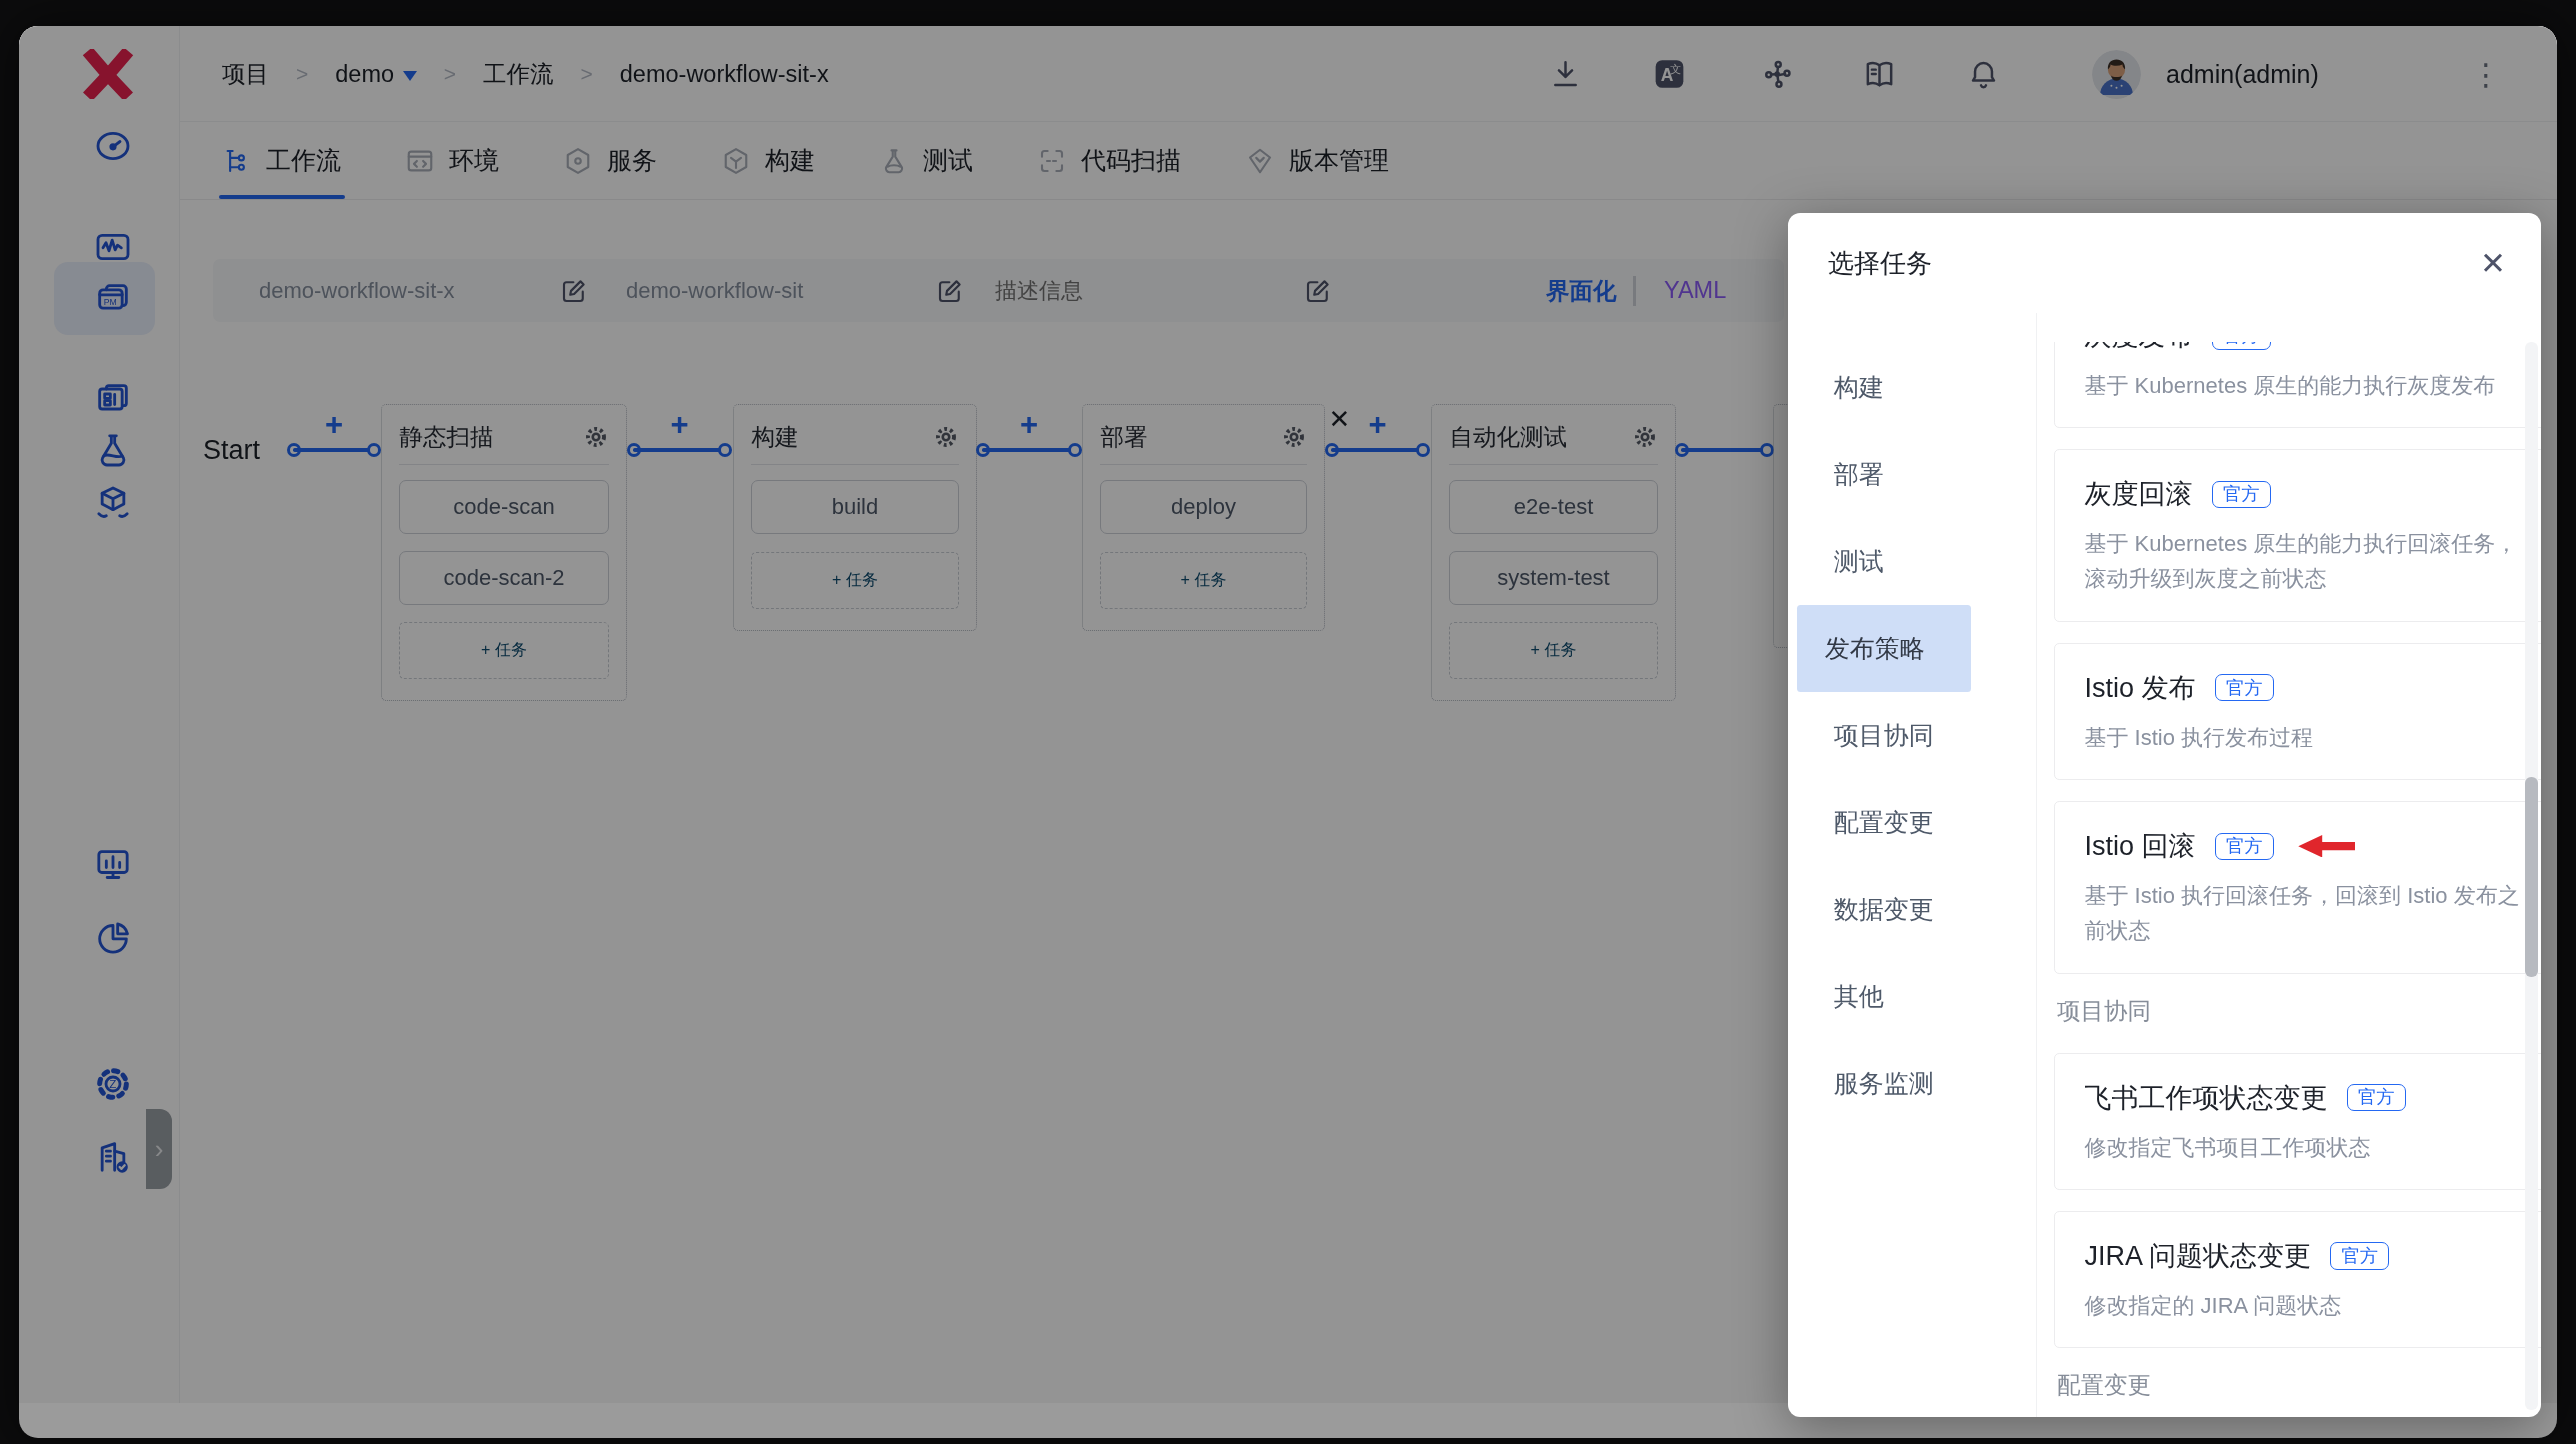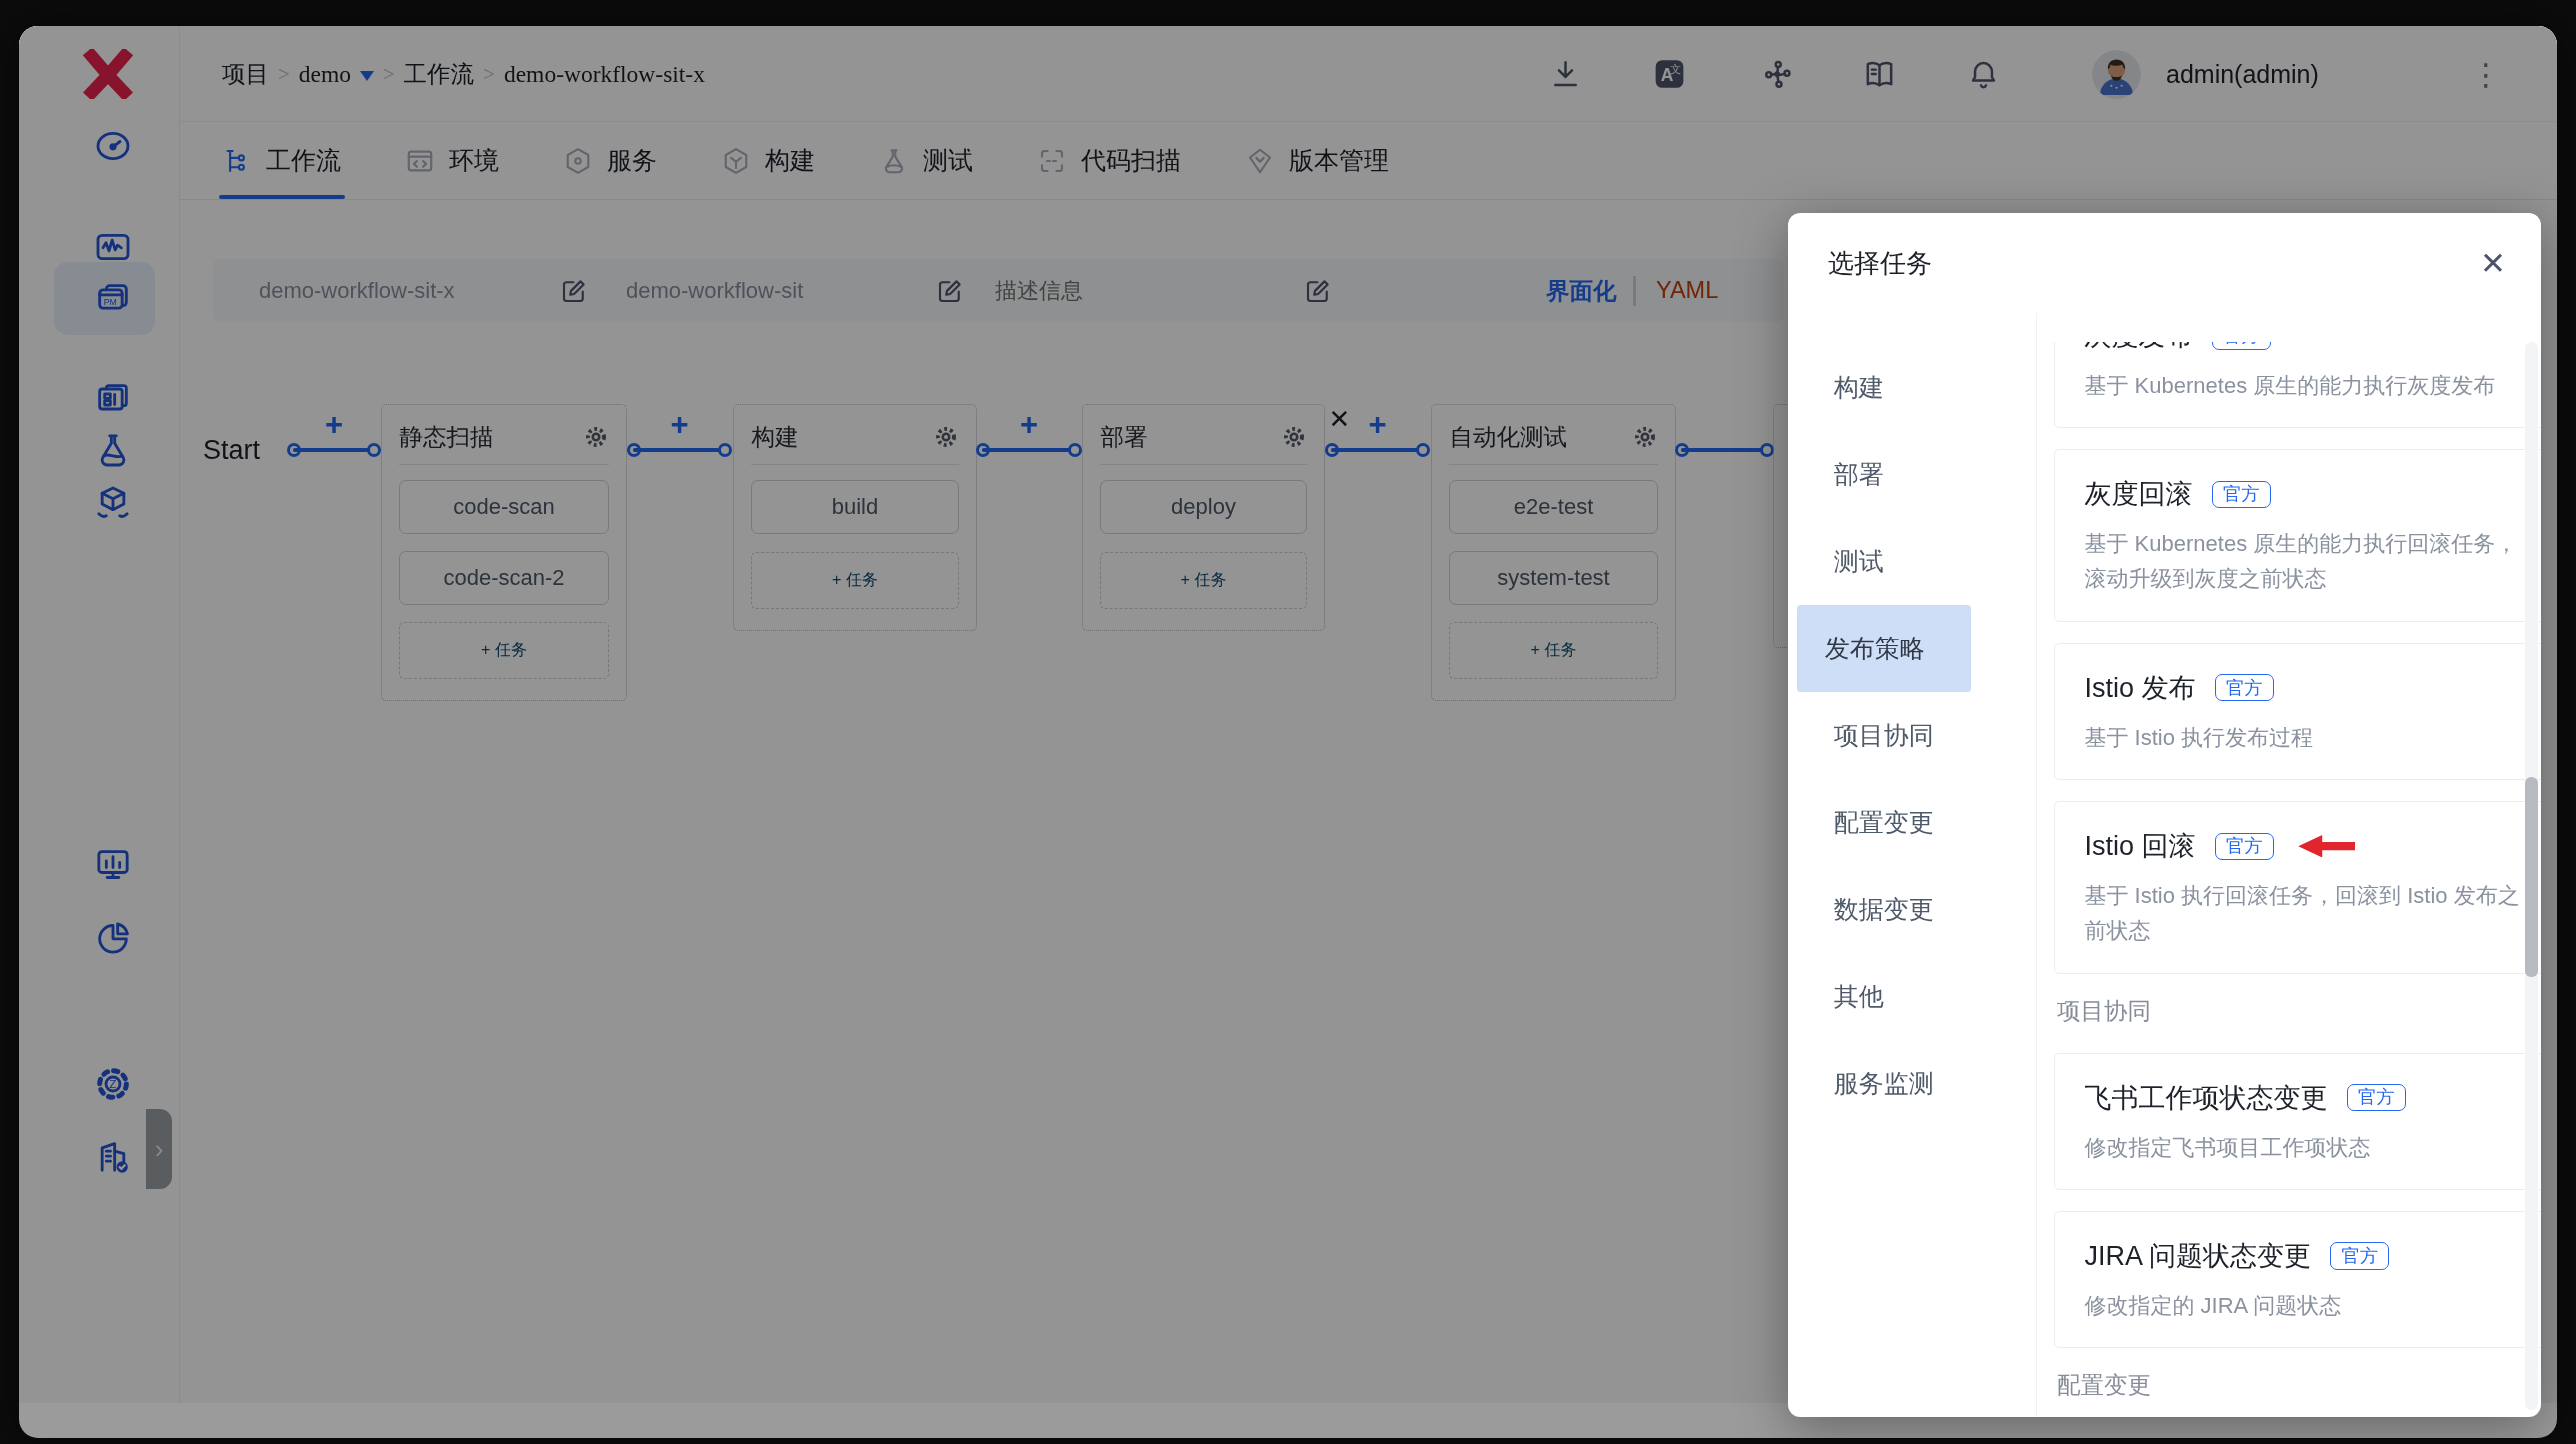--- a/index.html
+++ b/index.html
@@ -16,21 +16,21 @@
   .rail-logo { position:absolute; left:61px; top:22.6px; width:56px; height:50px; }
   .rail-item { position:absolute; left:52px; width:84px; height:63px; display:flex; align-items:center; justify-content:center; cursor:pointer; }
   .rail-item svg { width:40px; height:40px; }
   .rail-active-bg { position:absolute; left:35px; top:236px; width:101px; height:73px; background:#e9effc; border-radius:14px; }
   .rail-handle { position:absolute; left:127px; top:1083px; width:26px; height:80px; background:#9aa0a6;
     border-radius:0 12.2px 12.2px 0; display:flex; align-items:center; justify-content:center;
     color:#e8eaed; font-size:26px; }
 
   
   .topbar { position:absolute; left:161px; top:0; width:2377px; height:96px; border-bottom:0.9px solid #f0f1f3; background:#fff; }
-  .breadcrumb { position:absolute; left:42px; top:0; height:96px; display:flex; align-items:center; gap:9px; font-size:23.5px; color:#1d2129;font-family:Liberation Serif, serif; }
+  .breadcrumb { position:absolute; left:42px; top:0; height:96px; display:flex; align-items:center; gap:27px; font-size:23.5px; color:#1d2129; }
   .bc-sep { color:#b3b9c4; font-size:21px; }
   .bc-demo { display:flex; align-items:center; gap:8.7px; cursor:pointer; }
   .caret-down { width:0; height:0; border-left:7.8px solid transparent; border-right:7.8px solid transparent; border-top:10.4px solid #2468f2; margin-top:3.5px; }
   .tb-ic { position:absolute; top:50%; transform:translateY(-50%); width:35px; height:35px; color:#4e5369; cursor:pointer; }
   .tb-ic svg { width:35px; height:35px; }
   .tb-avatar { position:absolute; left:1912px; top:23.5px; width:49px; height:49px; border-radius:50%; overflow:hidden; cursor:pointer; }
   .tb-user { position:absolute; left:1986px; top:0; height:96px; display:flex; align-items:center; font-size:25px; color:#1d2129; cursor:pointer; }
   .tb-dots { position:absolute; left:2291px; top:0; height:96px; display:flex; align-items:center; font-size:30px; color:#6b7280; letter-spacing:1.7px; cursor:pointer; }
 
   
@@ -42,21 +42,21 @@
 
   
   .fields-bar { position:absolute; left:194px; top:233px; width:1571px; height:63px; background:#f7f8fa; border-radius:7px; }
   .field-text { position:absolute; top:0; height:63px; display:flex; align-items:center; font-size:22px; color:#868f9e; }
   .field-text.placeholder { color:#737373; }
   .edit-ic { position:absolute; top:16.5px; width:30px; height:30px; color:#4e5369; cursor:pointer; }
   .edit-ic svg { width:30px; height:30px; }
   .viewmode { position:absolute; top:0; height:63px; display:flex; align-items:center; font-size:23.5px; cursor:pointer; }
   .vm-ui { color:#2468f2; font-weight:bold; }
   .vm-div { width:2.6px; height:30px; background:#cfd3da; }
-  .vm-yaml { color:#c2410c; }
+  .vm-yaml { color:#8b5cf6;margin-left:8px; }
 
   
   .canvas-row { position:absolute; left:0; top:378px; width:2538px; height:348px; }
   .start-label { position:absolute; left:184px; top:29px; height:35px; line-height:35px; font-size:27px; color:#1d2129; font-weight:500; }
   .conn { position:absolute; top:0; height:70px; }
   .conn-line { position:absolute; top:44px; left:6.1px; right:6.1px; height:3.5px; background:#2468f2; border-radius:1.7px; }
   .conn-dot { position:absolute; top:39px; width:14px; height:14px; border:3.5px solid #2468f2; background:#fff; border-radius:50%; }
   .conn-dot.l { left:0; } .conn-dot.r { right:0; }
   .conn-plus { position:absolute; top:5.2px; left:50%; transform:translateX(-50%); color:#2468f2; font-size:31px; font-weight:bold; line-height:31px; cursor:pointer; }
   .conn-close { position:absolute; top:0; left:3.5px; font-size:26px; color:#1d2129; line-height:30px; cursor:pointer; }

